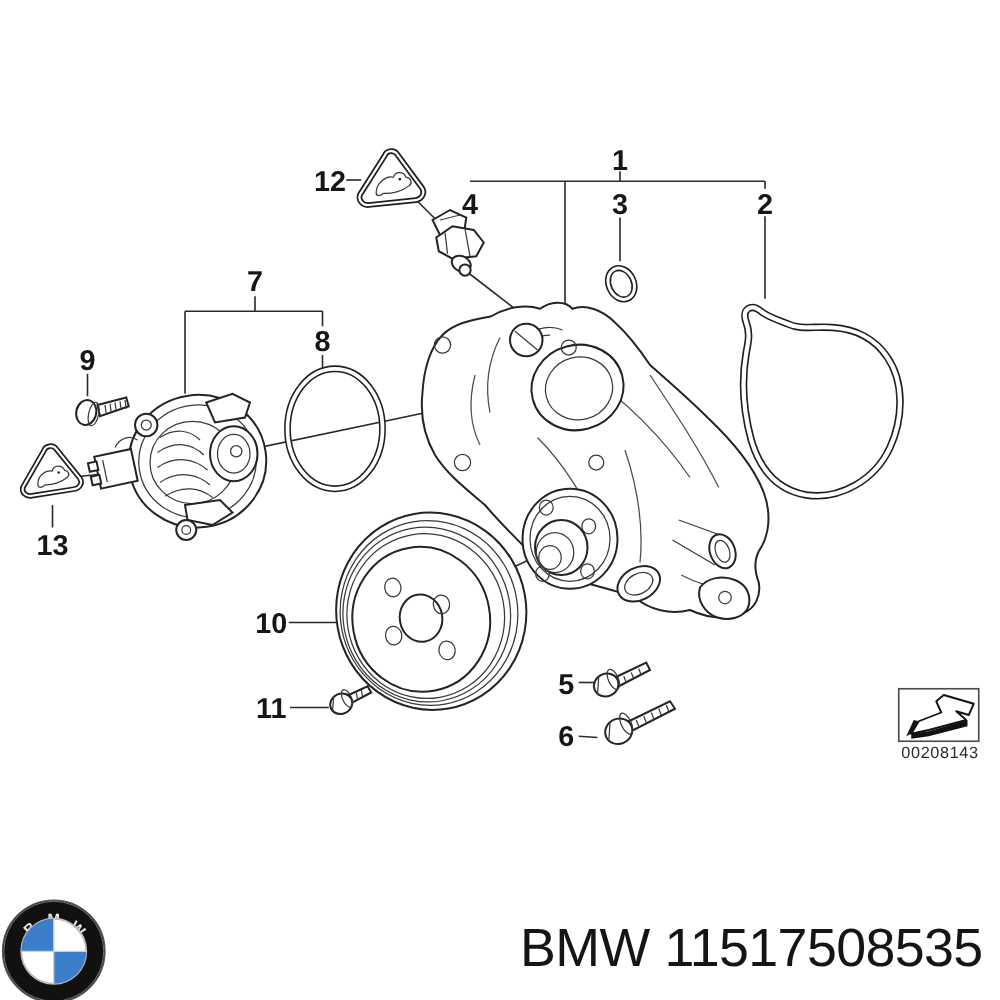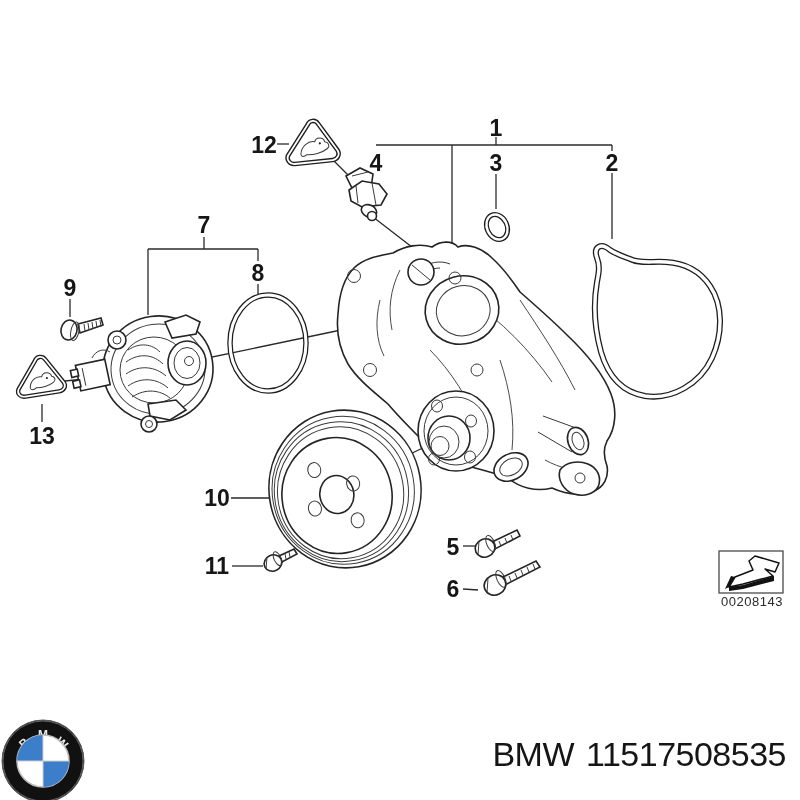--- a/index.html
+++ b/index.html
@@ -3,21 +3,21 @@
 <meta charset="utf-8">
 <style>
   html,body{margin:0;padding:0;background:#fff;}
   .page{position:relative;width:800px;height:800px;background:#ffffff;overflow:hidden;
         font-family:"Liberation Sans",sans-serif;}
   svg{display:block;}
   .diagram-svg{position:absolute;left:0;top:0;}
   .callout{font-family:"Liberation Sans","DejaVu Sans",sans-serif;font-weight:bold;
            font-size:23px;fill:#161616;}
   .code-text{font-family:"Liberation Sans",sans-serif;font-size:13px;fill:#2b2b2b;letter-spacing:.5px;}
-  .footer-part{position:absolute;right:14px;top:735px;font-size:34px;color:#151515;
+  .footer-part{position:absolute;right:14px;top:735px;font-size:43px;color:#151515;
                letter-spacing:-.5px;white-space:nowrap;}
   .footer-part .num{margin-left:12px;}
   .ln{stroke:#2a2a2a;stroke-width:1.3;fill:none;}
   .outline{stroke:#242424;stroke-width:1.6;fill:#ffffff;}
   .thin{stroke:#3a3a3a;stroke-width:1;fill:none;}
   .rib{stroke:#4a4a4a;stroke-width:1;fill:none;}
   .ringB{stroke:#1f1f1f;fill:none;}
   .ringW{stroke:#ffffff;fill:none;}
 </style>
 </head>

